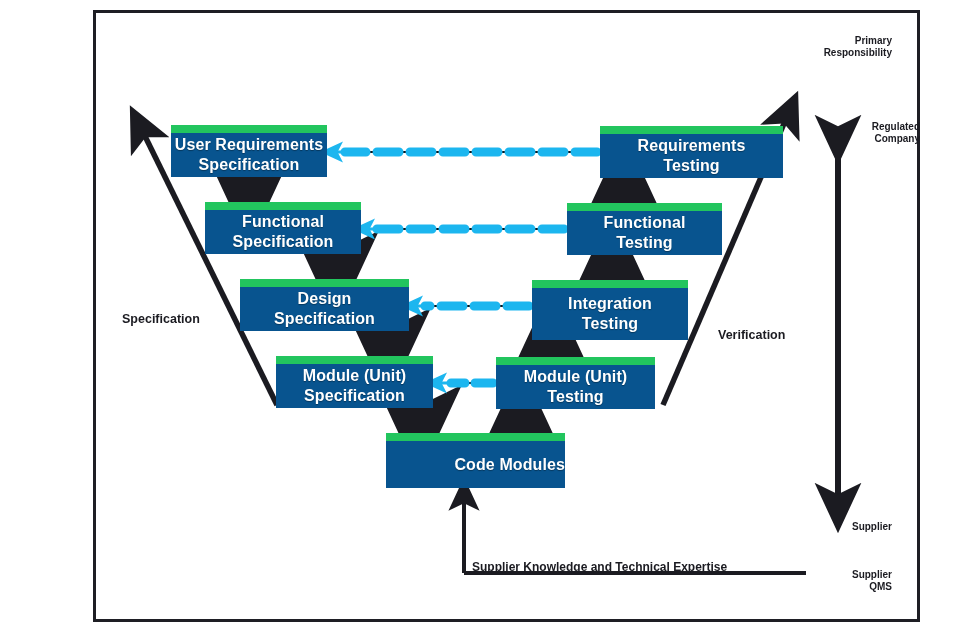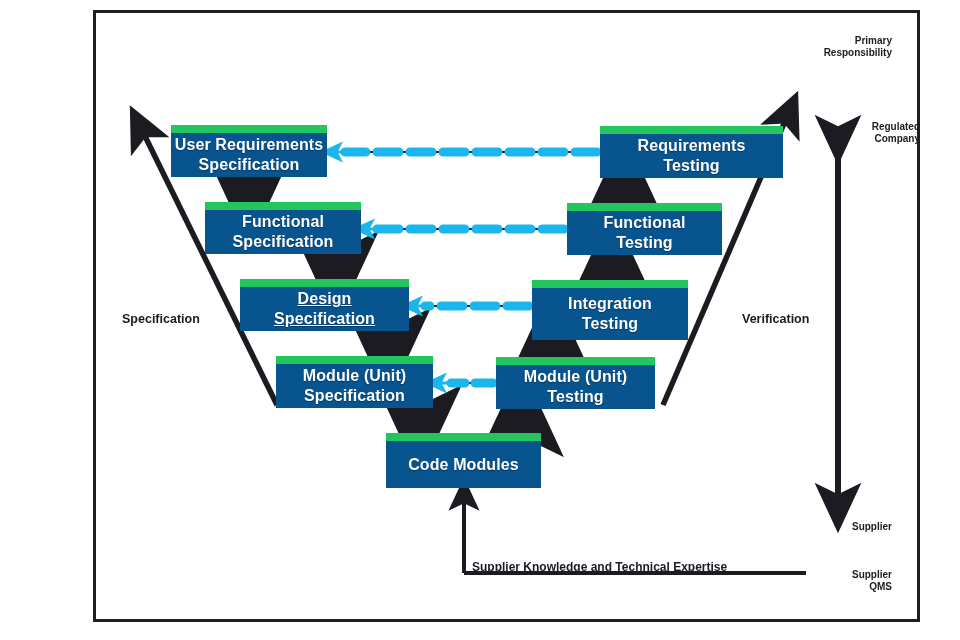--- a/index.html
+++ b/index.html
@@ -170,21 +170,21 @@
     </span>
   </div>
 
   <div class="node" style="left:205px; top:202px; width:156px; height:52px;">
     <span>
       <span>Functional</span><br>
       <span>Specification</span>
     </span>
   </div>
 
-  <div class="node" style="left:240px; top:279px; width:169px; height:52px;text-decoration:underline;">
+  <div class="node" style="left:240px; top:279px; width:169px; height:52px;">
     <span>
       <span>Design</span><br>
       <span>Specification</span>
     </span>
   </div>
 
   <div class="node" style="left:276px; top:356px; width:157px; height:52px;">
     <span>
       <span>Module (Unit)</span><br>
       <span>Specification</span>
@@ -212,27 +212,27 @@
     </span>
   </div>
 
   <div class="node" style="left:496px; top:357px; width:159px; height:52px;">
     <span>
       <span>Module (Unit)</span><br>
       <span>Testing</span>
     </span>
   </div>
 
-  <div class="node" style="left:386px; top:433px; width:155px; height:55px;">
+  <div class="node" style="left:386px; top:433px; width:179px; height:55px;justify-content:flex-end;">
     <span>Code Modules</span>
   </div>
 
   <div class="axis-label" style="left:122px; top:312px;">Specification</div>
 
-  <div class="axis-label" style="left:718px; top:312px;margin-left:24px;">Verification</div>
+  <div class="axis-label" style="left:718px; top:328px;">Verification</div>
 
   <div class="sidelabel" style="left:786px; top:35px; width:106px;">
     <span>Primary</span><br>
     <span>Responsibility</span>
   </div>
 
   <div class="sidelabel" style="left:814px; top:93px; width:106px;margin-top:28px;">
     <span>Regulated</span><br>
     <span>Company</span>
   </div>

